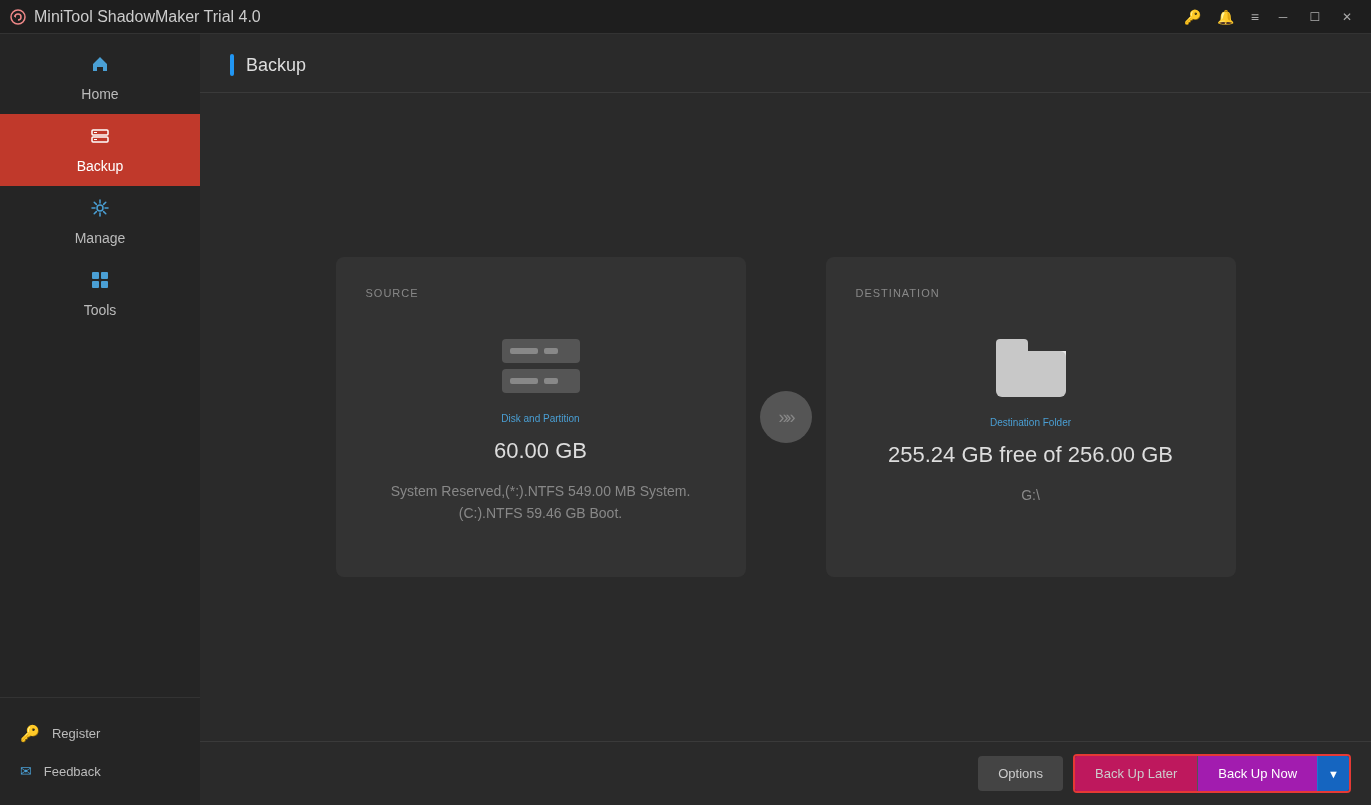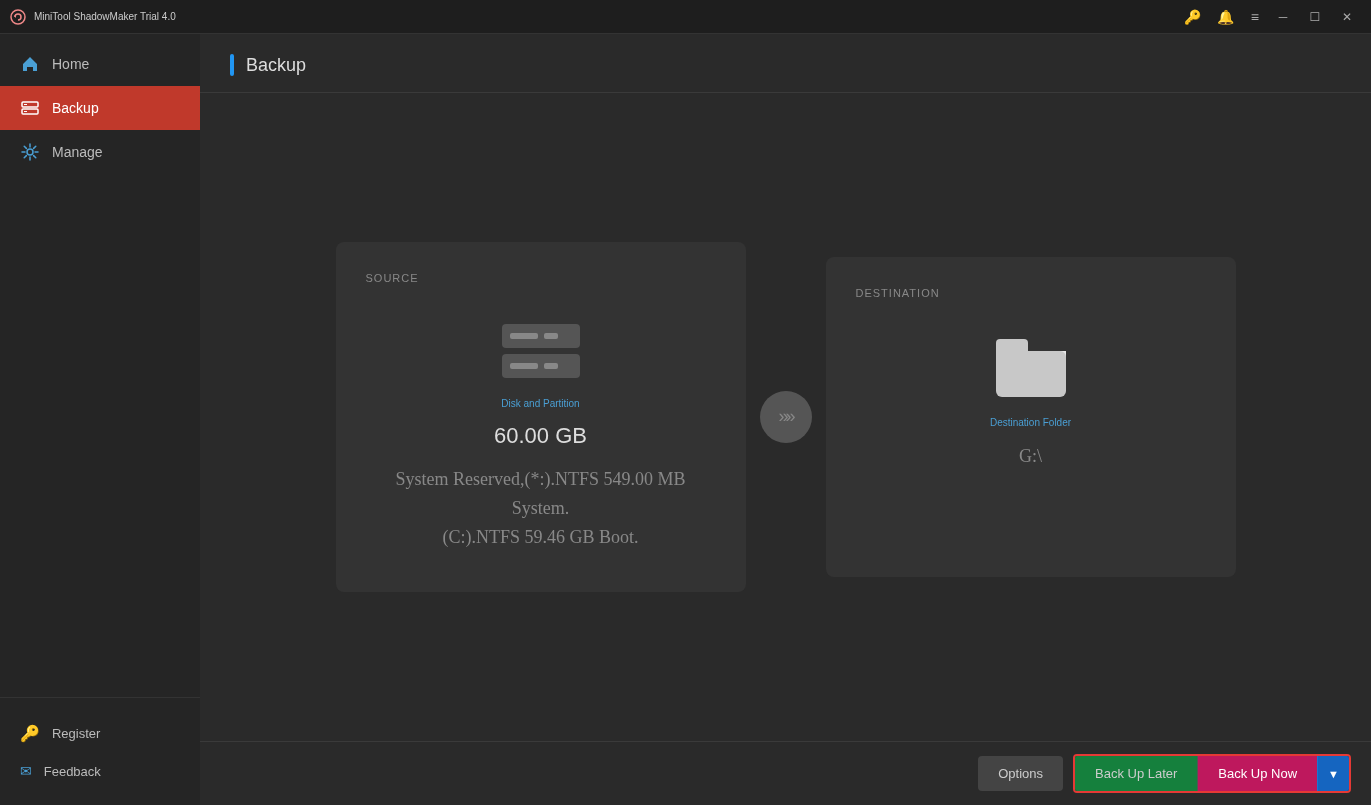--- a/index.html
+++ b/index.html
@@ -25,21 +25,21 @@
       flex-shrink: 0;
       border-bottom: 1px solid #333;
     }
     .title-bar-logo {
       width: 16px;
       height: 16px;
       margin-right: 8px;
       flex-shrink: 0;
     }
     .title-bar-text {
-      font-size: 10px;
+      font-size: 16px;
       color: #ccc;
       flex: 1;
     }
     .title-bar-controls {
       display: flex;
       gap: 4px;
       align-items: center;
     }
     .title-bar-icon {
       color: #aaa;
@@ -80,20 +80,21 @@
     }
     .sidebar-item {
       display: flex;
       align-items: center;
       padding: 12px 20px;
       cursor: pointer;
       font-size: 14px;
       color: #bbb;
       gap: 12px;
       border-radius: 0;
+      flex-direction: column;
     }
     .sidebar-item.active {
       background: #c0392b;
       color: white;
     }
     .sidebar-item .icon {
       width: 20px;
       height: 20px;
       display: flex;
       align-items: center;
@@ -188,25 +189,24 @@
       color: #4a9fd4;
       margin-bottom: 14px;
     }
     .card-size {
       font-size: 22px;
       color: #ddd;
       font-weight: 400;
       margin-bottom: 16px;
     }
     .card-description {
-      font-size: 18px;
+      font-size: 14px;
       color: #888;
       text-align: center;
       line-height: 1.6;
-      font-family: Liberation Serif, serif;
     }
 
     
     .card-arrow {
       width: 80px;
       display: flex;
       align-items: center;
       justify-content: center;
       flex-shrink: 0;
     }
@@ -243,30 +243,30 @@
       font-size: 13px;
     }
 
     .btn-group-backup {
       display: flex;
       border: 2px solid #e53935;
       border-radius: 4px;
       overflow: hidden;
     }
     .btn-backup-later {
-      background: #15803d;
+      background: #be185d;
       color: #ccc;
       border: none;
       padding: 10px 20px;
       cursor: pointer;
       font-size: 13px;
       border-right: 1px solid #555;
     }
     .btn-backup-now {
-      background: #be185d;
+      background: #a21caf;
       color: white;
       border: none;
       padding: 10px 20px;
       cursor: pointer;
       font-size: 13px;
       display: flex;
       align-items: center;
       gap: 8px;
     }
     .btn-dropdown {
@@ -389,20 +389,31 @@
         <span class="icon">
           <svg width="18" height="18" viewBox="0 0 18 18" fill="none">
             <circle cx="9" cy="9" r="3" stroke="#4a9fd4" stroke-width="1.5" fill="none"></circle>
             <path d="M9 1V4M9 14V17M1 9H4M14 9H17M3.2 3.2L5.4 5.4M12.6 12.6L14.8 14.8M3.2 14.8L5.4 12.6M12.6 5.4L14.8 3.2" stroke="#4a9fd4" stroke-width="1.5" stroke-linecap="round"></path>
           </svg>
         </span>
         <span>Manage</span>
       </div>
 
 
+      <div class="sidebar-item">
+        <span class="icon">
+          <svg width="18" height="18" viewBox="0 0 18 18" fill="none">
+            <rect x="1" y="1" width="7" height="7" rx="1" fill="#4a9fd4"></rect>
+            <rect x="10" y="1" width="7" height="7" rx="1" fill="#4a9fd4"></rect>
+            <rect x="1" y="10" width="7" height="7" rx="1" fill="#4a9fd4"></rect>
+            <rect x="10" y="10" width="7" height="7" rx="1" fill="#4a9fd4"></rect>
+          </svg>
+        </span>
+        <span>Tools</span>
+      </div>
     </nav>
 
     <div class="sidebar-bottom">
       <div class="sidebar-bottom-item">
         <span class="icon" style="color:#f0c040;font-size:16px;">🔑</span>
         <span>Register</span>
       </div>
       <div class="sidebar-bottom-item">
         <span class="icon" style="color:#4a9fd4;font-size:14px;">✉</span>
         <span>Feedback</span>
@@ -445,20 +456,21 @@
         <div class="backup-card">
           <span class="card-label">DESTINATION</span>
           <div class="card-icon">
             <div class="folder-icon-wrap">
               <div class="folder-tab"></div>
               <div class="folder-open-top"></div>
               <div class="folder-body"></div>
             </div>
           </div>
           <span class="card-sub-label">Destination Folder</span>
+          <span class="card-size">255.24 GB free of 256.00 GB</span>
           <span class="card-description">G:\</span>
         </div>
 
       </div>
     </div>
 
     <div class="bottom-bar">
       <button class="btn-options">Options</button>
       <div class="btn-group-backup">
         <button class="btn-backup-later">Back Up Later</button>

